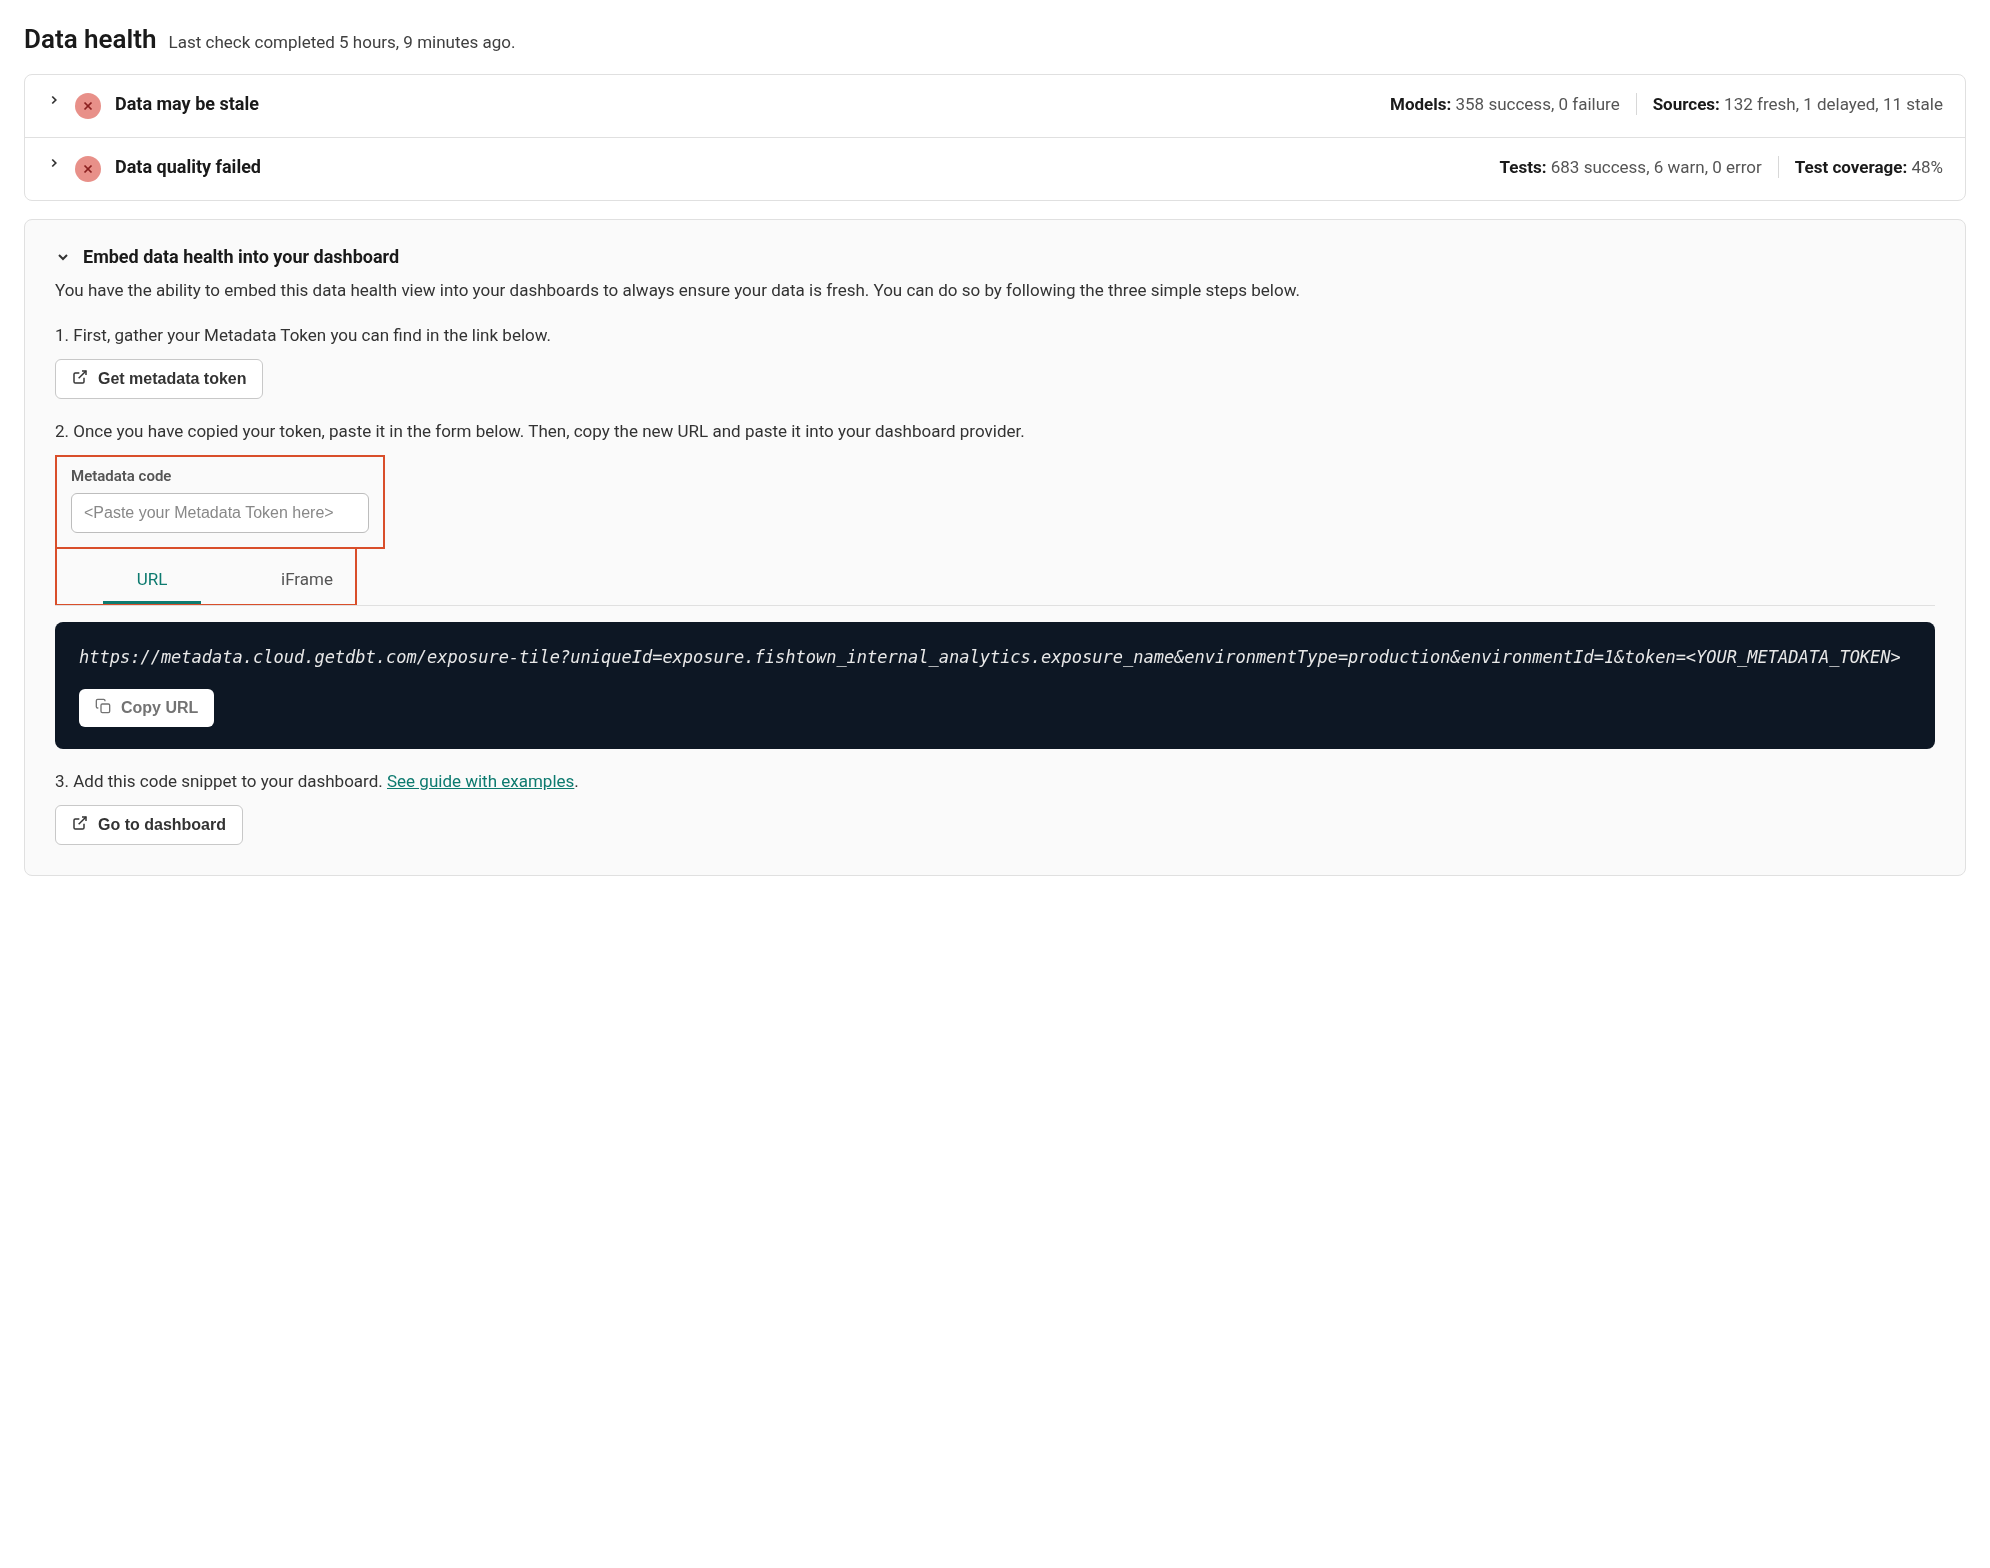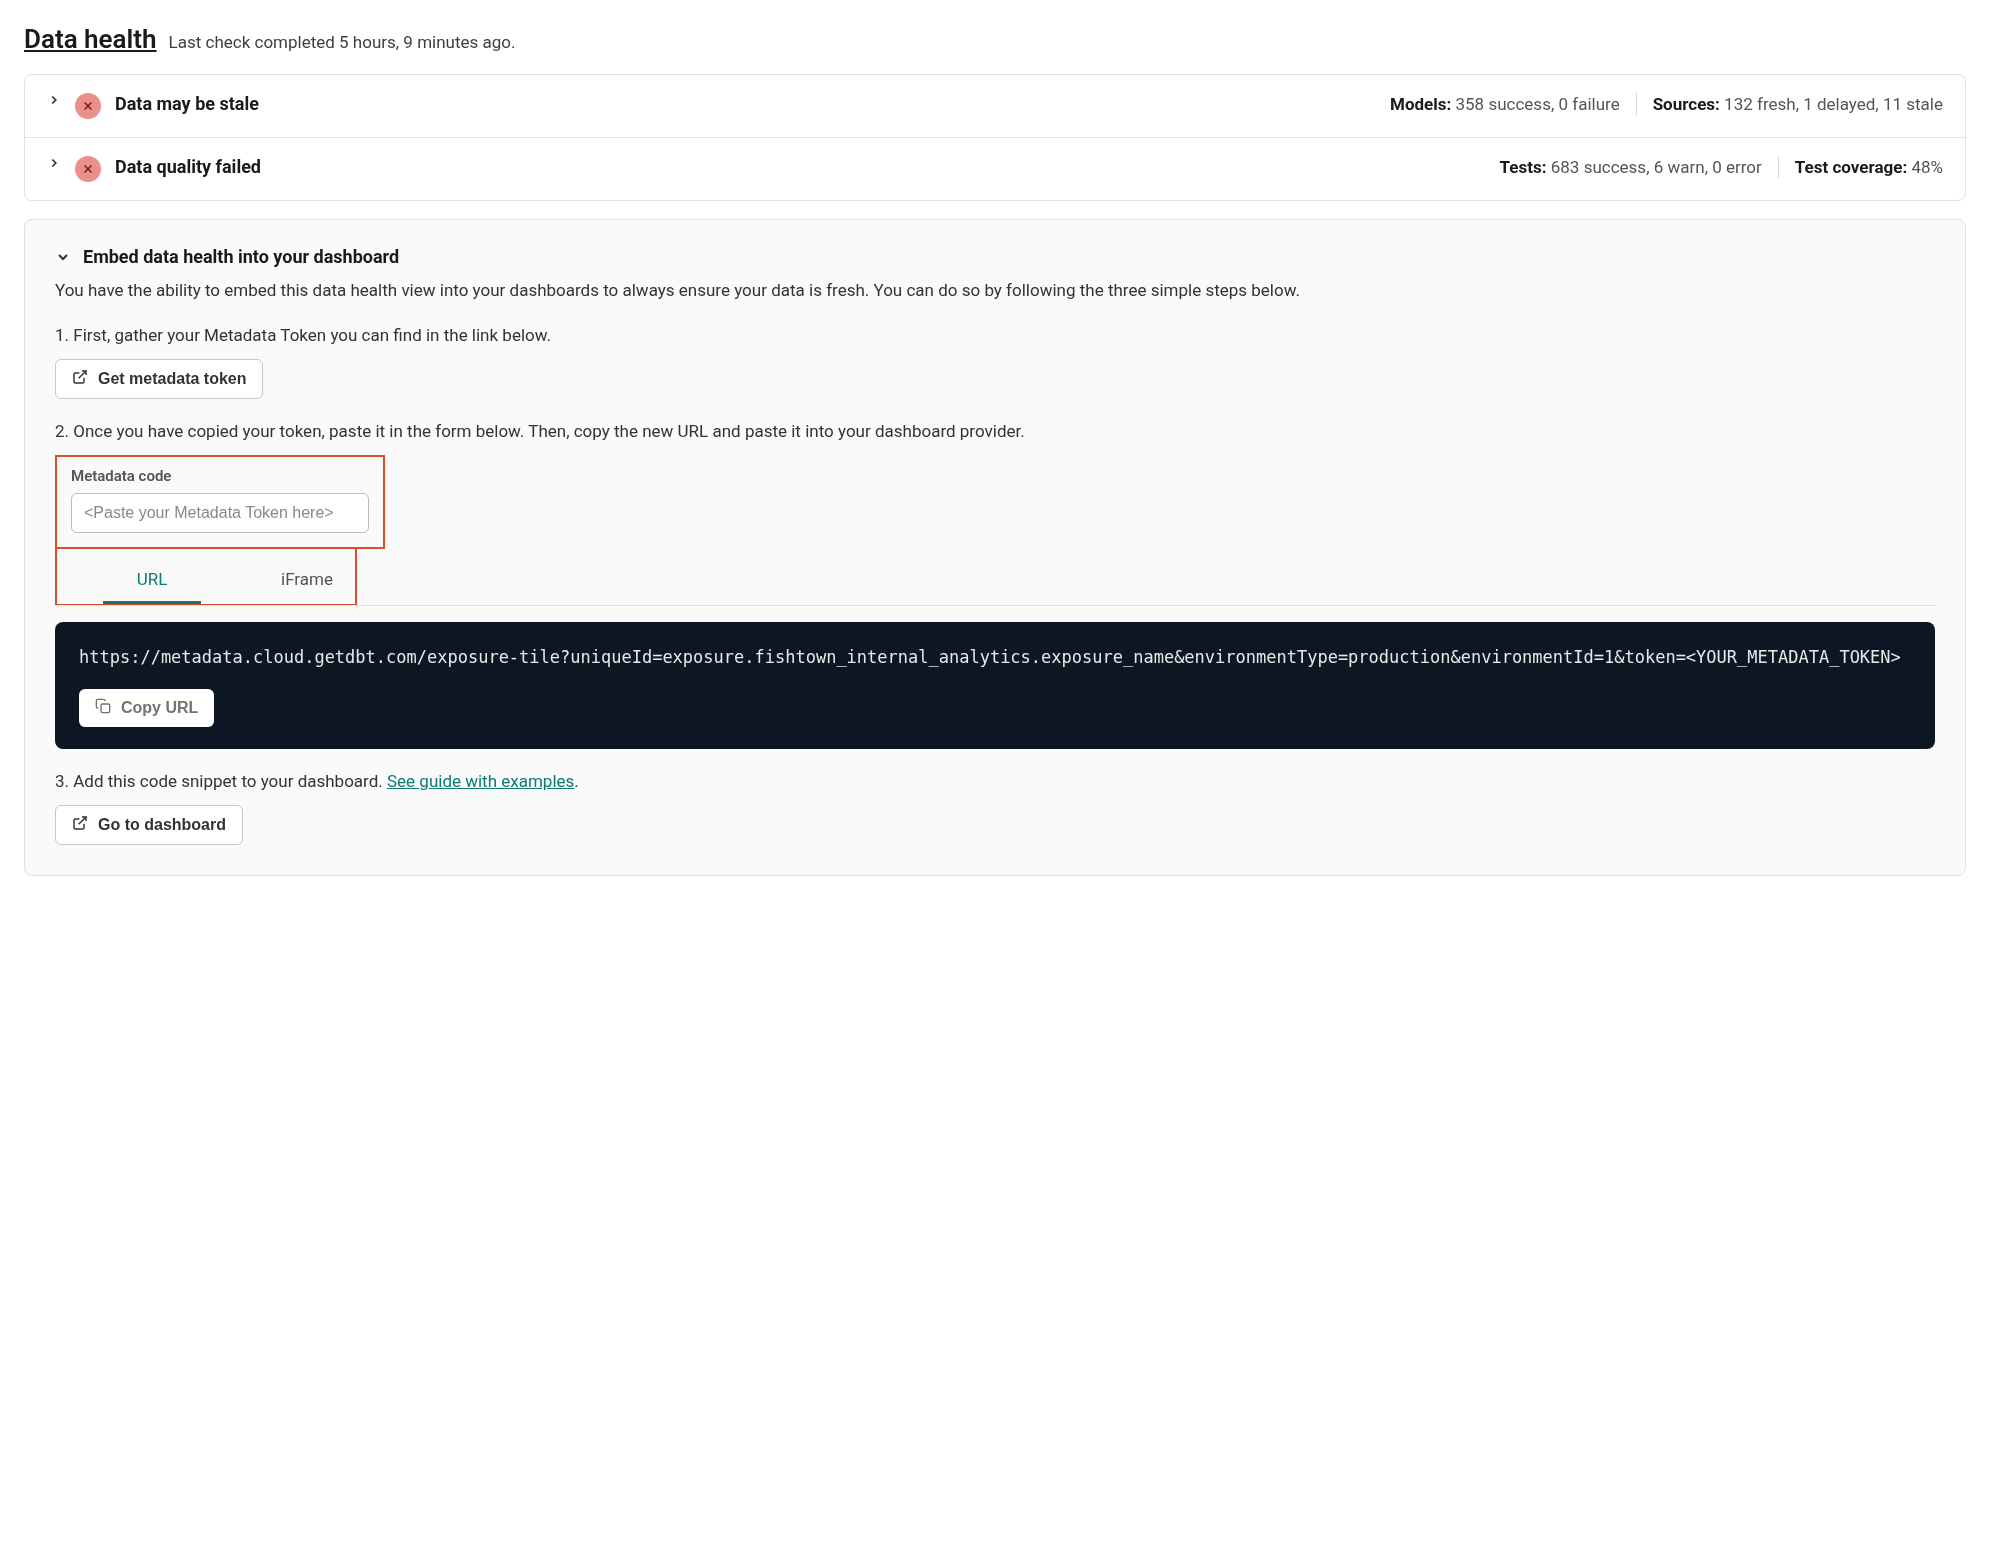--- a/index.html
+++ b/index.html
@@ -13,21 +13,20 @@
 .header-row {
   display: flex;
   align-items: baseline;
   gap: 12px;
   margin-bottom: 20px;
 }
 .header-title {
   font-size: 26px;
   font-weight: 600;
   color: #1a1a1a;
-  text-decoration: underline;
 }
 .header-subtitle {
   font-size: 17px;
   color: #404040;
   text-align: center;
 }
 .card {
   border: 1px solid #e0e0e0;
   border-radius: 8px;
   background: #fff;
@@ -190,21 +189,21 @@
   background: #0d1724;
   border-radius: 8px;
   padding: 22px 24px;
   margin-top: 16px;
   color: #e8e8e8;
   font-family: "SFMono-Regular", Menlo, Monaco, Consolas, monospace;
   font-size: 17px;
   line-height: 1.55;
   word-break: break-all;
 }
-.code-text { white-space: pre-wrap; }
+.code-text { white-space: pre-wrap; font-style: italic; }
 .copy-btn-wrap { margin-top: 18px; }
 .copy-btn {
   display: inline-flex;
   align-items: center;
   gap: 10px;
   background: #fff;
   color: #737373;
   border: none;
   border-radius: 6px;
   padding: 9px 16px;

